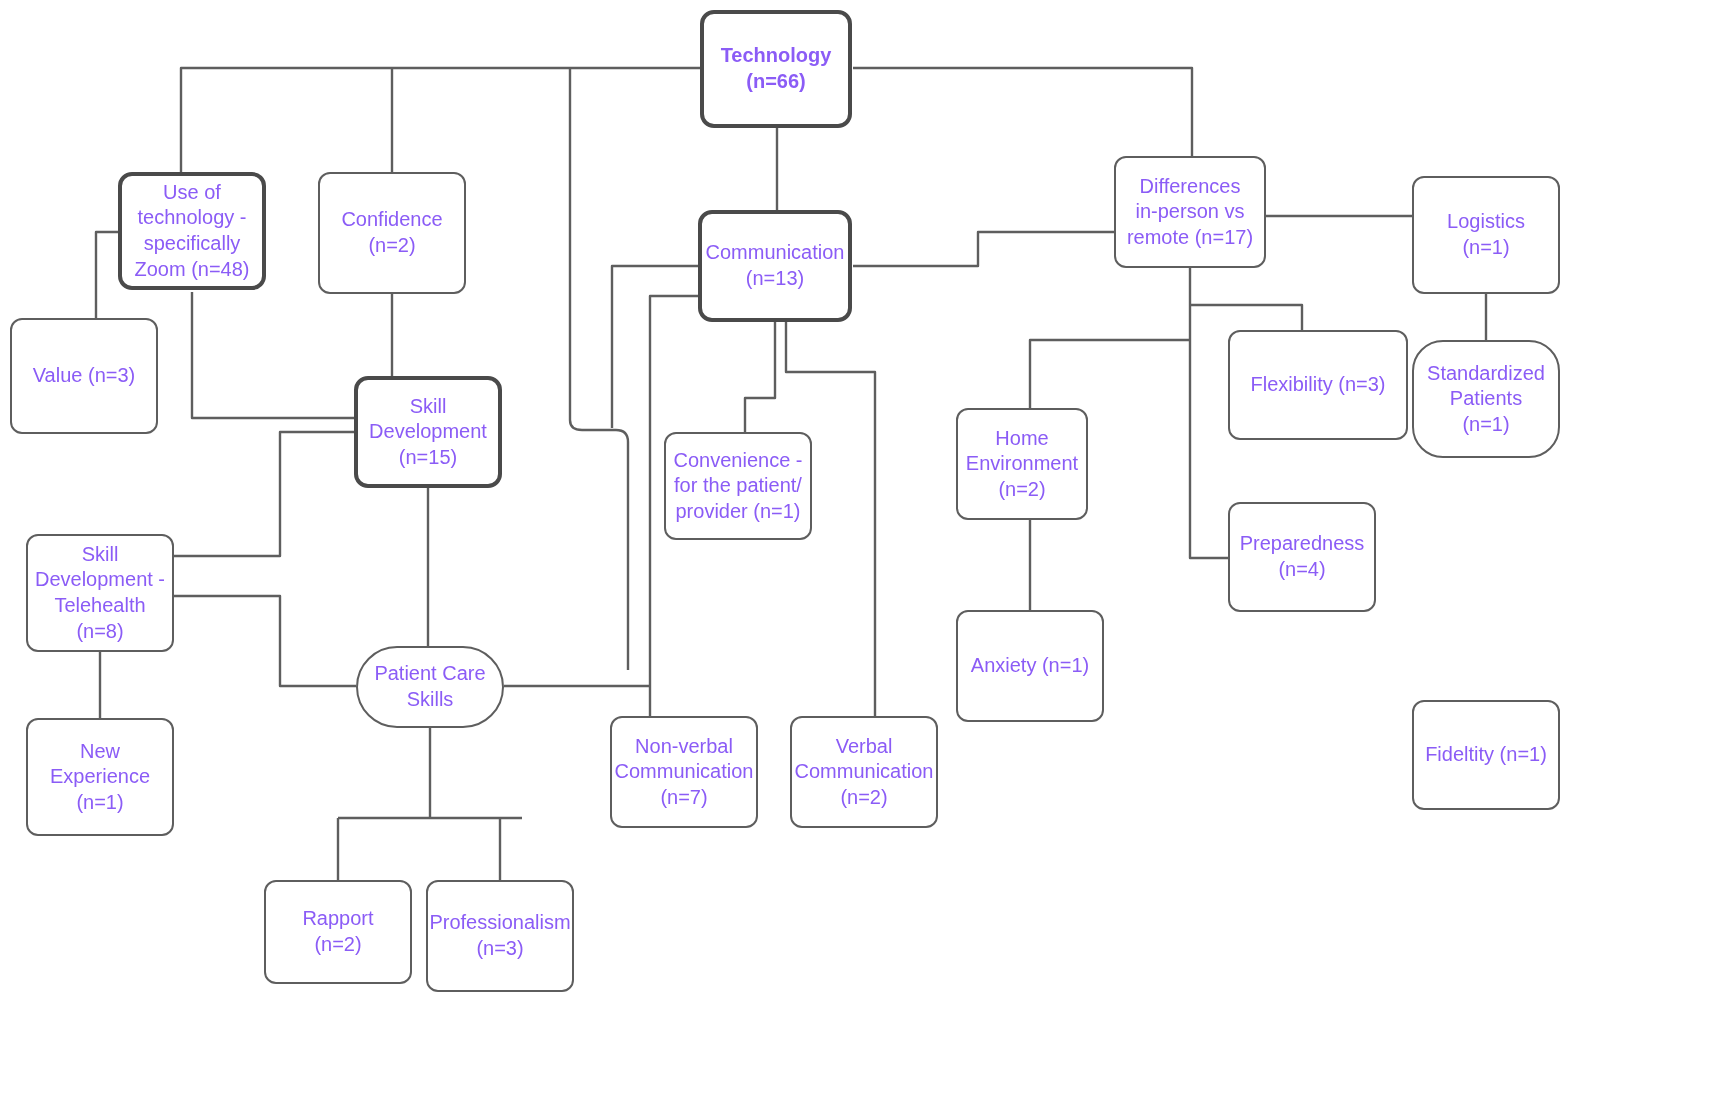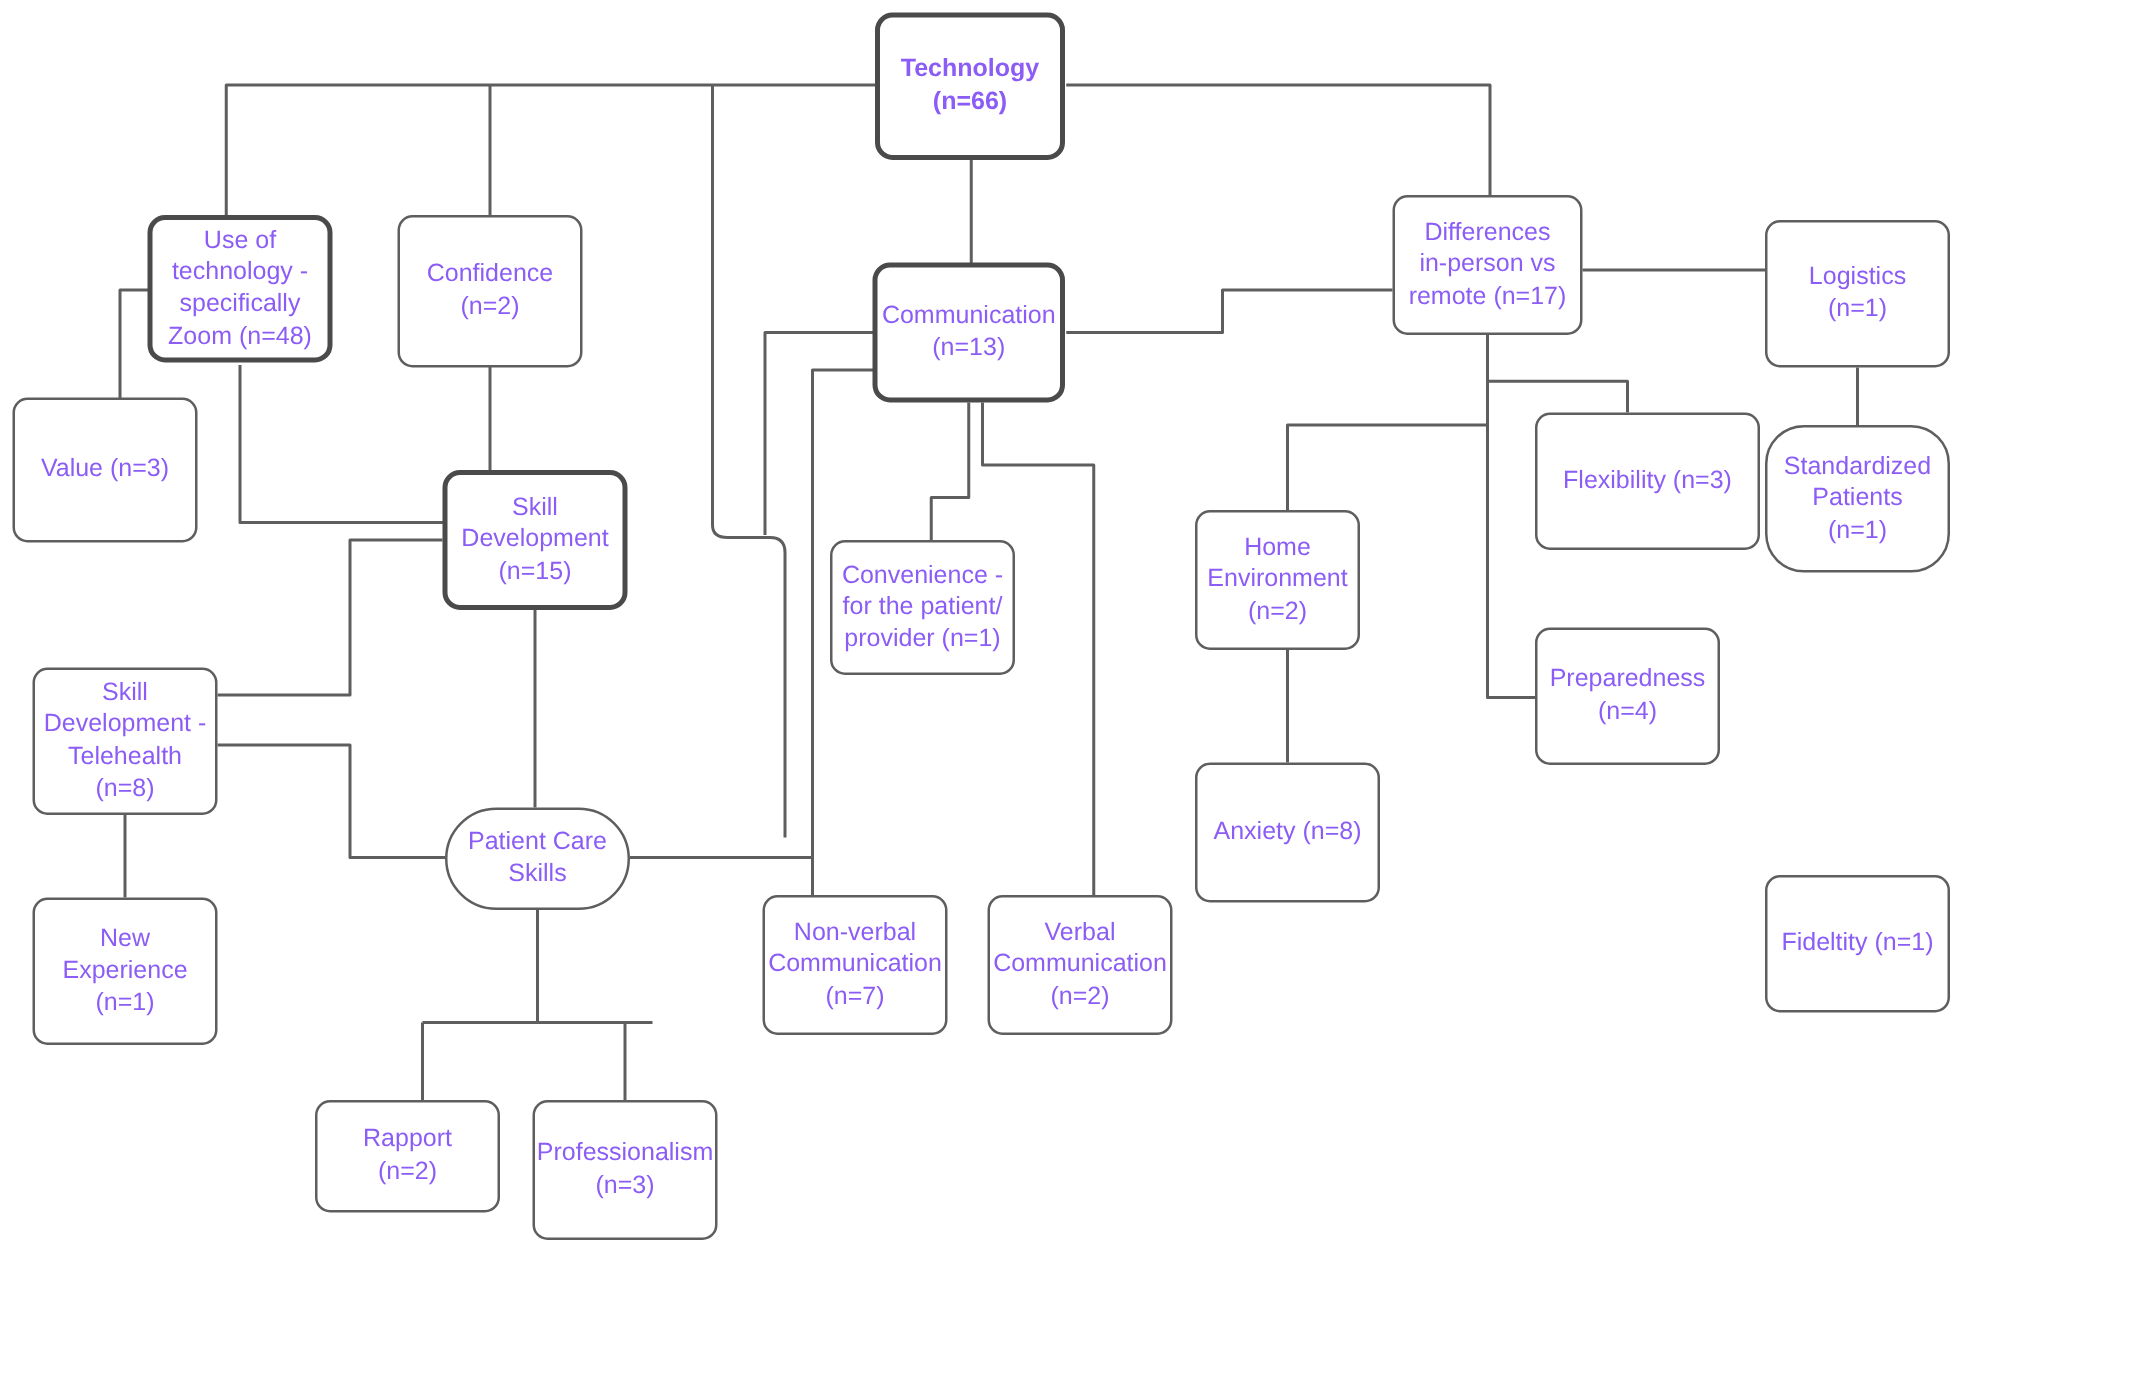--- a/index.html
+++ b/index.html
@@ -130,21 +130,21 @@
       <span>Preparedness
 (n=4)</span>
     </div>
     <div class="node" style="left: 26px; top: 534px; width: 148px; height: 118px;">
       <span>Skill
 Development -
 Telehealth
 (n=8)</span>
     </div>
     <div class="node" style="left: 956px; top: 610px; width: 148px; height: 112px;">
-      <span>Anxiety (n=8)</span>
+      <span>Anxiety (n=1)</span>
     </div>
     <div class="node pill" style="left: 356px; top: 646px; width: 148px; height: 82px;">
       <span>Patient Care
 Skills</span>
     </div>
     <div class="node" style="left: 26px; top: 718px; width: 148px; height: 118px;">
       <span>New
 Experience
 (n=1)</span>
     </div>
@@ -154,21 +154,21 @@
     <div class="node" style="left: 610px; top: 716px; width: 148px; height: 112px;">
       <span>Non-verbal
 Communication
 (n=7)</span>
     </div>
     <div class="node" style="left: 790px; top: 716px; width: 148px; height: 112px;">
       <span>Verbal
 Communication
 (n=2)</span>
     </div>
-    <div class="node" style="left: 252px; top: 880px; width: 148px; height: 90px;">
+    <div class="node" style="left: 264px; top: 880px; width: 148px; height: 104px;">
       <span>Rapport
 (n=2)</span>
     </div>
     <div class="node" style="left: 426px; top: 880px; width: 148px; height: 112px;">
       <span>Professionalism
 (n=3)</span>
     </div>
   </div>
 
 </body></html>

